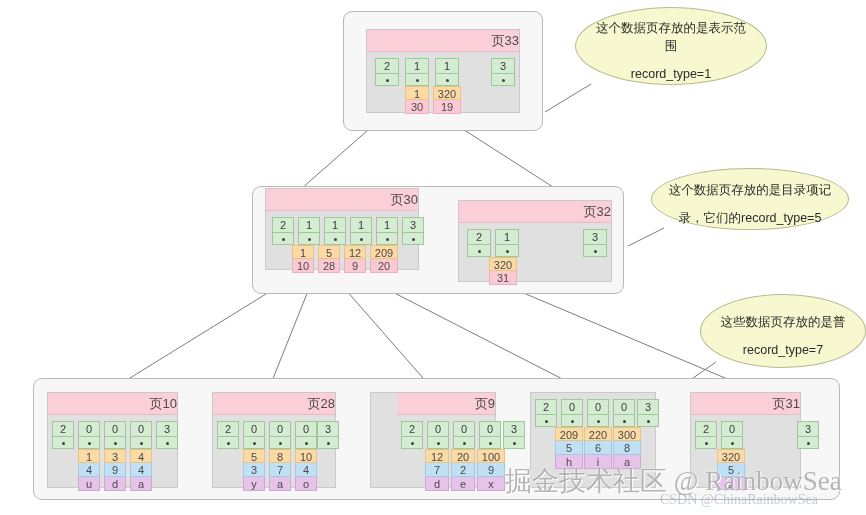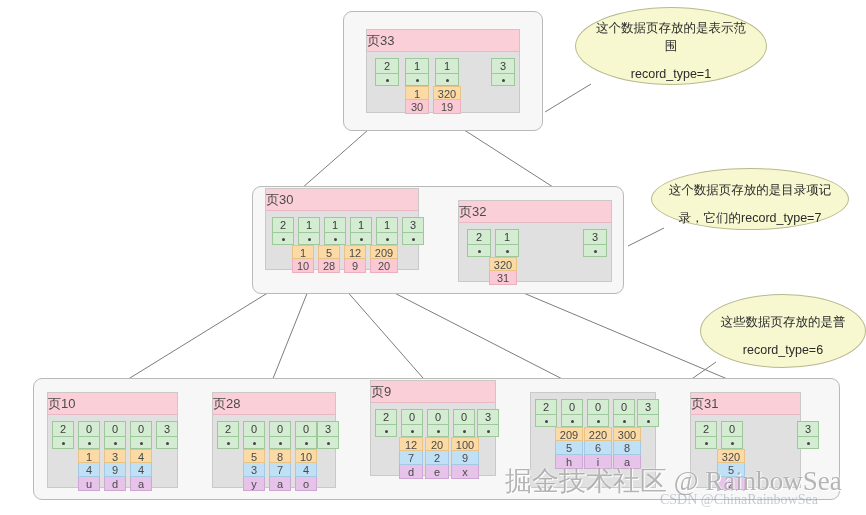--- a/index.html
+++ b/index.html
@@ -25,21 +25,21 @@
     position:absolute;
     box-sizing:border-box;
     border:1px solid #c9c9c9;
     background:#e0e0e0;
   }
   .page-title{
     background:#fbcfd8;
     border-bottom:1px solid #e7b9c4;
     color:#4b4b4b;
     font-size:13px;
-    text-align:left;
+    text-align:right;
     line-height:22px;
     height:22px;
     box-sizing:border-box;
   }
   .page-body{
     position:relative;
     box-sizing:border-box;
     padding:6px 6px 4px 6px;
   }
 
@@ -369,21 +369,21 @@
         <div class="c-purple">a</div>
       </div>
       <div class="rec" style="left:82px;top:34px;width:22px;">
         <div class="c-orange">10</div>
         <div class="c-blue">4</div>
         <div class="c-purple">o</div>
       </div>
     </div>
   </div>
 
-  <div class="page" style="left:370px;top:380px;width:126px;height:96px;">
+  <div class="page" style="left:370px;top:392px;width:126px;height:96px;padding-left:26px;">
     <div class="page-title">页9</div>
     <div class="page-body" style="height:74px;padding-left:4px;">
       <div class="slots">
         <div class="slot" style="left:0px;width:22px;">
           <span class="num">2</span>
           <span class="ptr"></span>
           </div>
         <div class="slot" style="left:26px;width:22px;">
           <span class="num">0</span>
           <span class="ptr"></span>
@@ -489,27 +489,27 @@
   <div class="bubble" style="left:575px;top:7px;width:192px;height:78px;">
     <div>
       <span>这个数据页存放的是表示范围</span>
       <span>record_type=1</span>
     </div>
   </div>
 
   <div class="bubble" style="left:651px;top:168px;width:198px;height:62px;align-items:center;">
     <div>
       <span>这个数据页存放的是目录项记</span>
-      <span>录，它们的record_type=7</span>
+      <span>录，它们的record_type=5</span>
     </div>
   </div>
 
   <div class="bubble" style="left:700px;top:294px;width:166px;height:74px;">
     <div>
       <span>这些数据页存放的是普</span>
-      <span>record_type=6</span>
+      <span>record_type=7</span>
     </div>
   </div>
 
   <div class="wm-main" style="left:505px;top:463px;">掘金技术社区 @ RainbowSea</div>
   <div class="wm-sub" style="left:660px;top:492px;">CSDN @ChinaRainbowSea</div>
 
 </div>
 
 </body></html>

